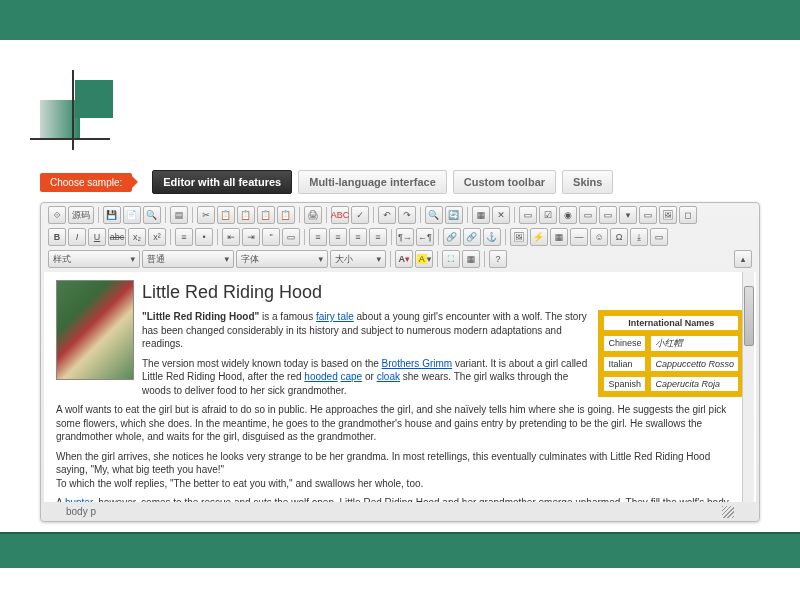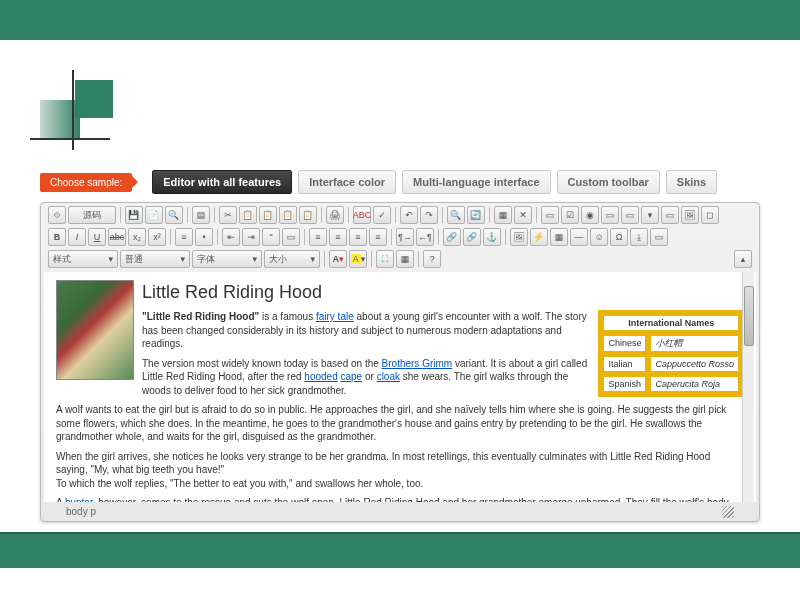--- a/index.html
+++ b/index.html
@@ -15,21 +15,21 @@
 .demo-container { margin: 0 auto; width: 720px; }
 
 .tabs-row { display: flex; align-items: center; gap: 6px; margin-bottom: 8px; }
 .badge { background: #e84c1f; color: #fff; padding: 4px 10px; font-size: 10px; border-radius: 2px; position: relative; }
 .badge::after { content: ''; position: absolute; right: -6px; top: 50%; transform: translateY(-50%); border: 6px solid transparent; border-left-color: #e84c1f; border-right: 0; }
 .tab { background: linear-gradient(#fafafa, #e8e8e8); border: 1px solid #ccc; padding: 5px 10px; font-size: 11px; font-weight: bold; color: #666; cursor: pointer; border-radius: 2px; }
 .tab.active { background: linear-gradient(#4a4a4a, #2a2a2a); color: #fff; border-color: #222; }
 
 .editor-box { border: 1px solid #bbb; border-radius: 4px; background: linear-gradient(#f2f2f2, #e8e8e8); padding: 1px; box-shadow: 0 1px 3px rgba(0,0,0,0.2); }
 .tbtn { width: 18px; height: 18px; background: linear-gradient(#fafafa, #e0e0e0); border: 1px solid #b0b0b0; border-radius: 2px; display: inline-flex; align-items: center; justify-content: center; font-size: 9px; color: #555; cursor: pointer; }
-.tbtn.wide { width: 70px; justify-content: space-between; padding: 0 4px; font-size: 9px; }
+.tbtn.wide { width: 92px; justify-content: space-between; padding: 0 4px; font-size: 9px; }
 .tsep { width: 1px; height: 16px; background: #bbb; margin: 0 2px; }
 .tb-row { display: flex; gap: 2px; align-items: center; padding: 2px 6px; flex-wrap: wrap; }
 
 .content-area { background: #fff; margin: 2px; min-height: 230px; max-height: 230px; overflow: hidden; padding: 8px 12px; position: relative; font-size: 10px; color: #333; line-height: 1.35; }
 .content-area h1 { font-size: 18px; font-weight: normal; margin-bottom: 6px; }
 .illus { float: left; width: 78px; height: 100px; margin: 0 8px 4px 0; background: linear-gradient(135deg, #4a7a4a 0%, #3a6a3a 30%, #b03a3a 45%, #e0d0a0 60%, #5a8a5a 100%); border: 1px solid #888; }
 .intl-table { float: right; border-collapse: collapse; font-size: 9px; margin: 0 0 4px 8px; }
 .intl-table th, .intl-table td { border: 6px solid #eab308; padding: 1px 4px; }
 .intl-table th { font-weight: bold; text-align: center; }
 .content-area p { margin-bottom: 6px; }
@@ -57,31 +57,30 @@
     <div class="logo-line-h"></div>
     <div class="logo-line-v"></div>
   </div>
 </div>
 
 <div class="demo-container">
   <div class="tabs-row">
     <span class="badge">Choose sample:</span>
     <span style="width:8px"></span>
     <div class="tab active">Editor with all features</div>
-    <div class="tab">Interface color</div>
     <div class="tab">Multi-language interface</div>
     <div class="tab">Custom toolbar</div>
     <div class="tab">Skins</div>
   </div>
 
   <div class="editor-box">
 
     <div class="tb-row">
       <div class="tbtn">⟐</div>
-      <div class="tbtn" style="width:48px">源码</div>
+      <div class="tbtn" style="width:26px">源码</div>
       <div class="tsep"></div>
       <div class="tbtn">💾</div>
       <div class="tbtn">📄</div>
       <div class="tbtn">🔍</div>
       <div class="tsep"></div>
       <div class="tbtn">▤</div>
       <div class="tsep"></div>
       <div class="tbtn">✂</div>
       <div class="tbtn">📋</div>
       <div class="tbtn">📋</div>

